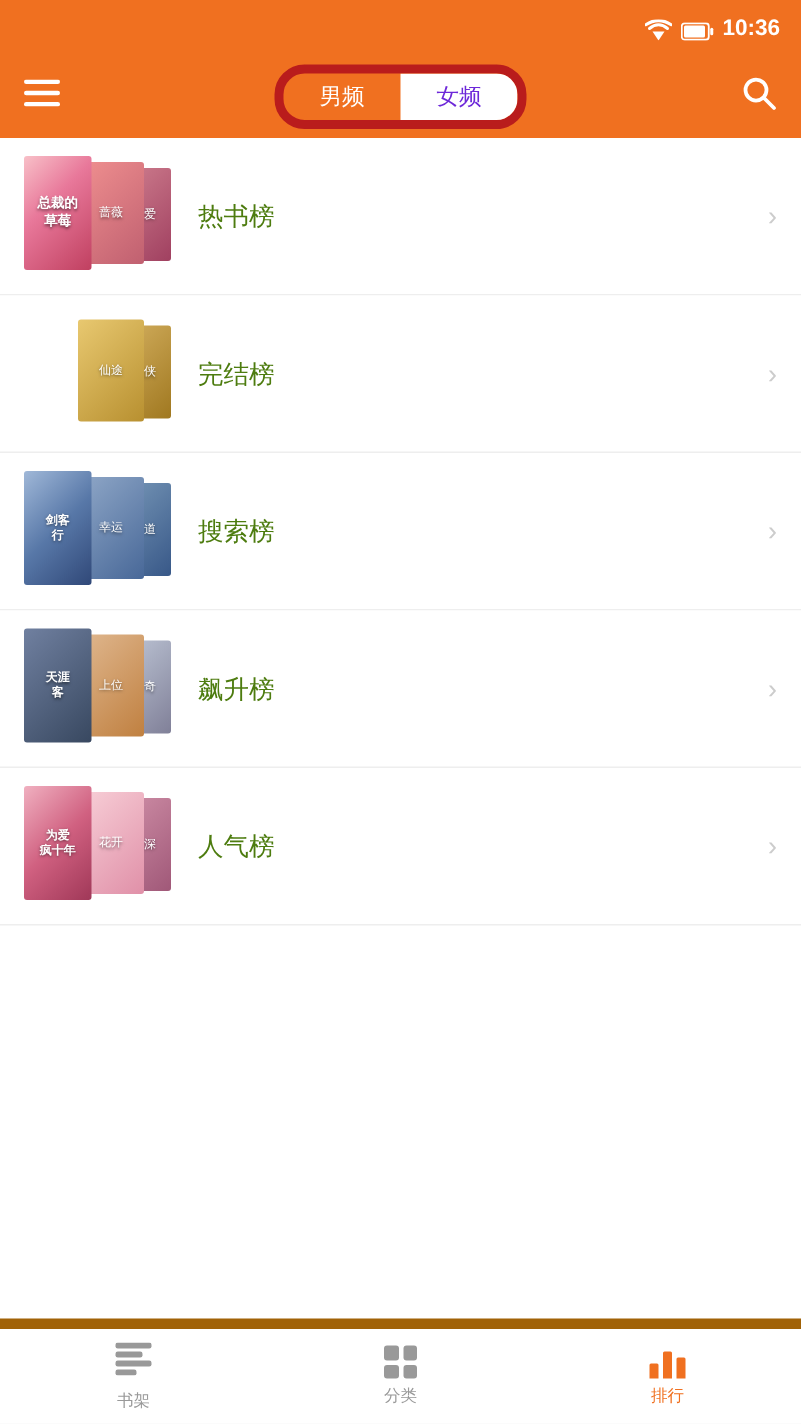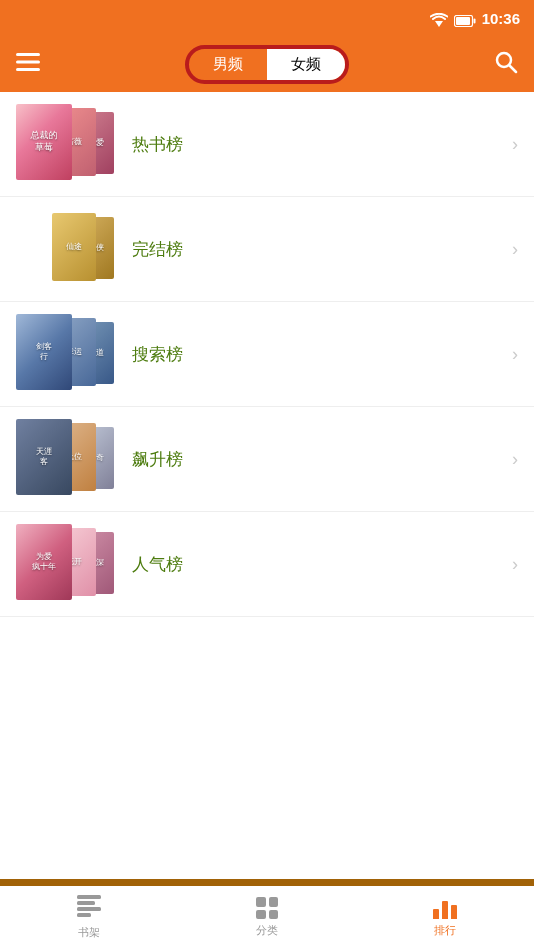--- a/index.html
+++ b/index.html
@@ -38,34 +38,34 @@
     .header {
       background: #f07020;
       height: 56px;
       display: flex;
       align-items: center;
       justify-content: space-between;
       padding: 0 16px;
     }
     .header-tabs {
       display: flex;
-      border: 4px solid #b91c1c;
+      border: 6px solid #b91c1c;
       border-radius: 20px;
       overflow: hidden;
     }
     .header-tab {
       padding: 6px 24px;
       color: white;
       font-size: 15px;
       cursor: pointer;
       background: transparent;
     }
     .header-tab.active {
       background: white;
-      color: #000000;
+      color: #6d28d9;
     }
 
     
     .content {
       background: white;
       height: calc(949px - 36px - 56px - 70px);
       overflow-y: auto;
     }
 
     
@@ -88,25 +88,26 @@
       position: relative;
       flex-shrink: 0;
       margin-right: 16px;
     }
     .book-cover {
       position: absolute;
       border-radius: 2px;
       overflow: hidden;
     }
     .book-cover-1 {
-      width: 56px;
+      width: 45px;
       height: 76px;
       left: 0;
       top: 0;
       z-index: 3;
+      font-weight: bold;
     }
     .book-cover-2 {
       width: 44px;
       height: 68px;
       left: 36px;
       top: 4px;
       z-index: 2;
     }
     .book-cover-3 {
       width: 36px;

